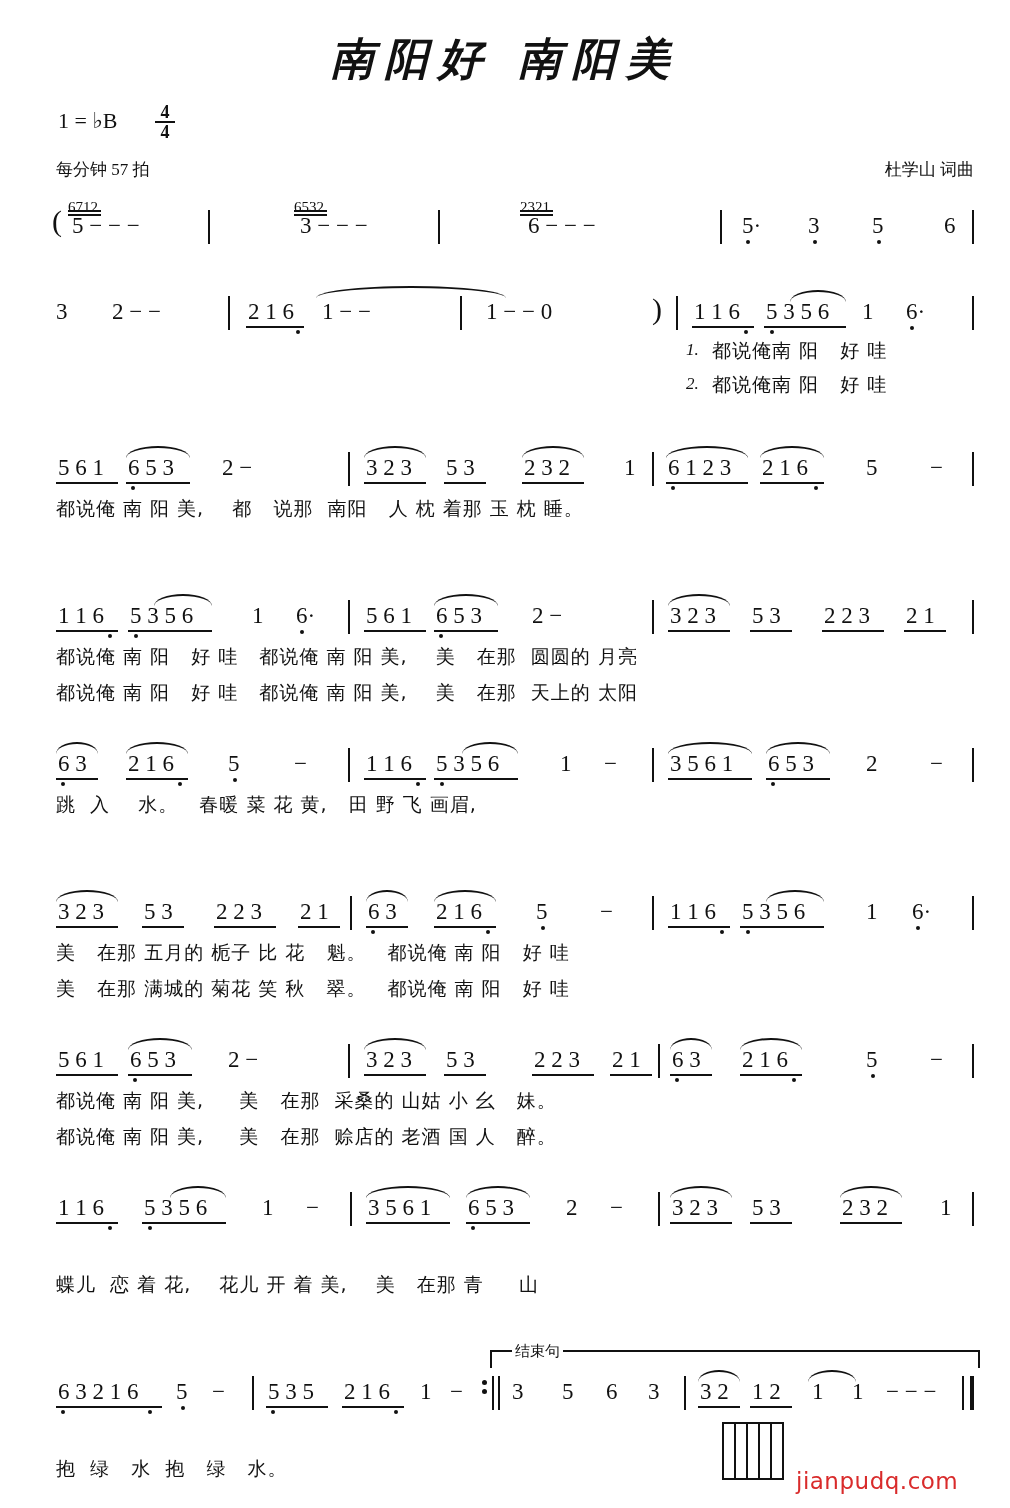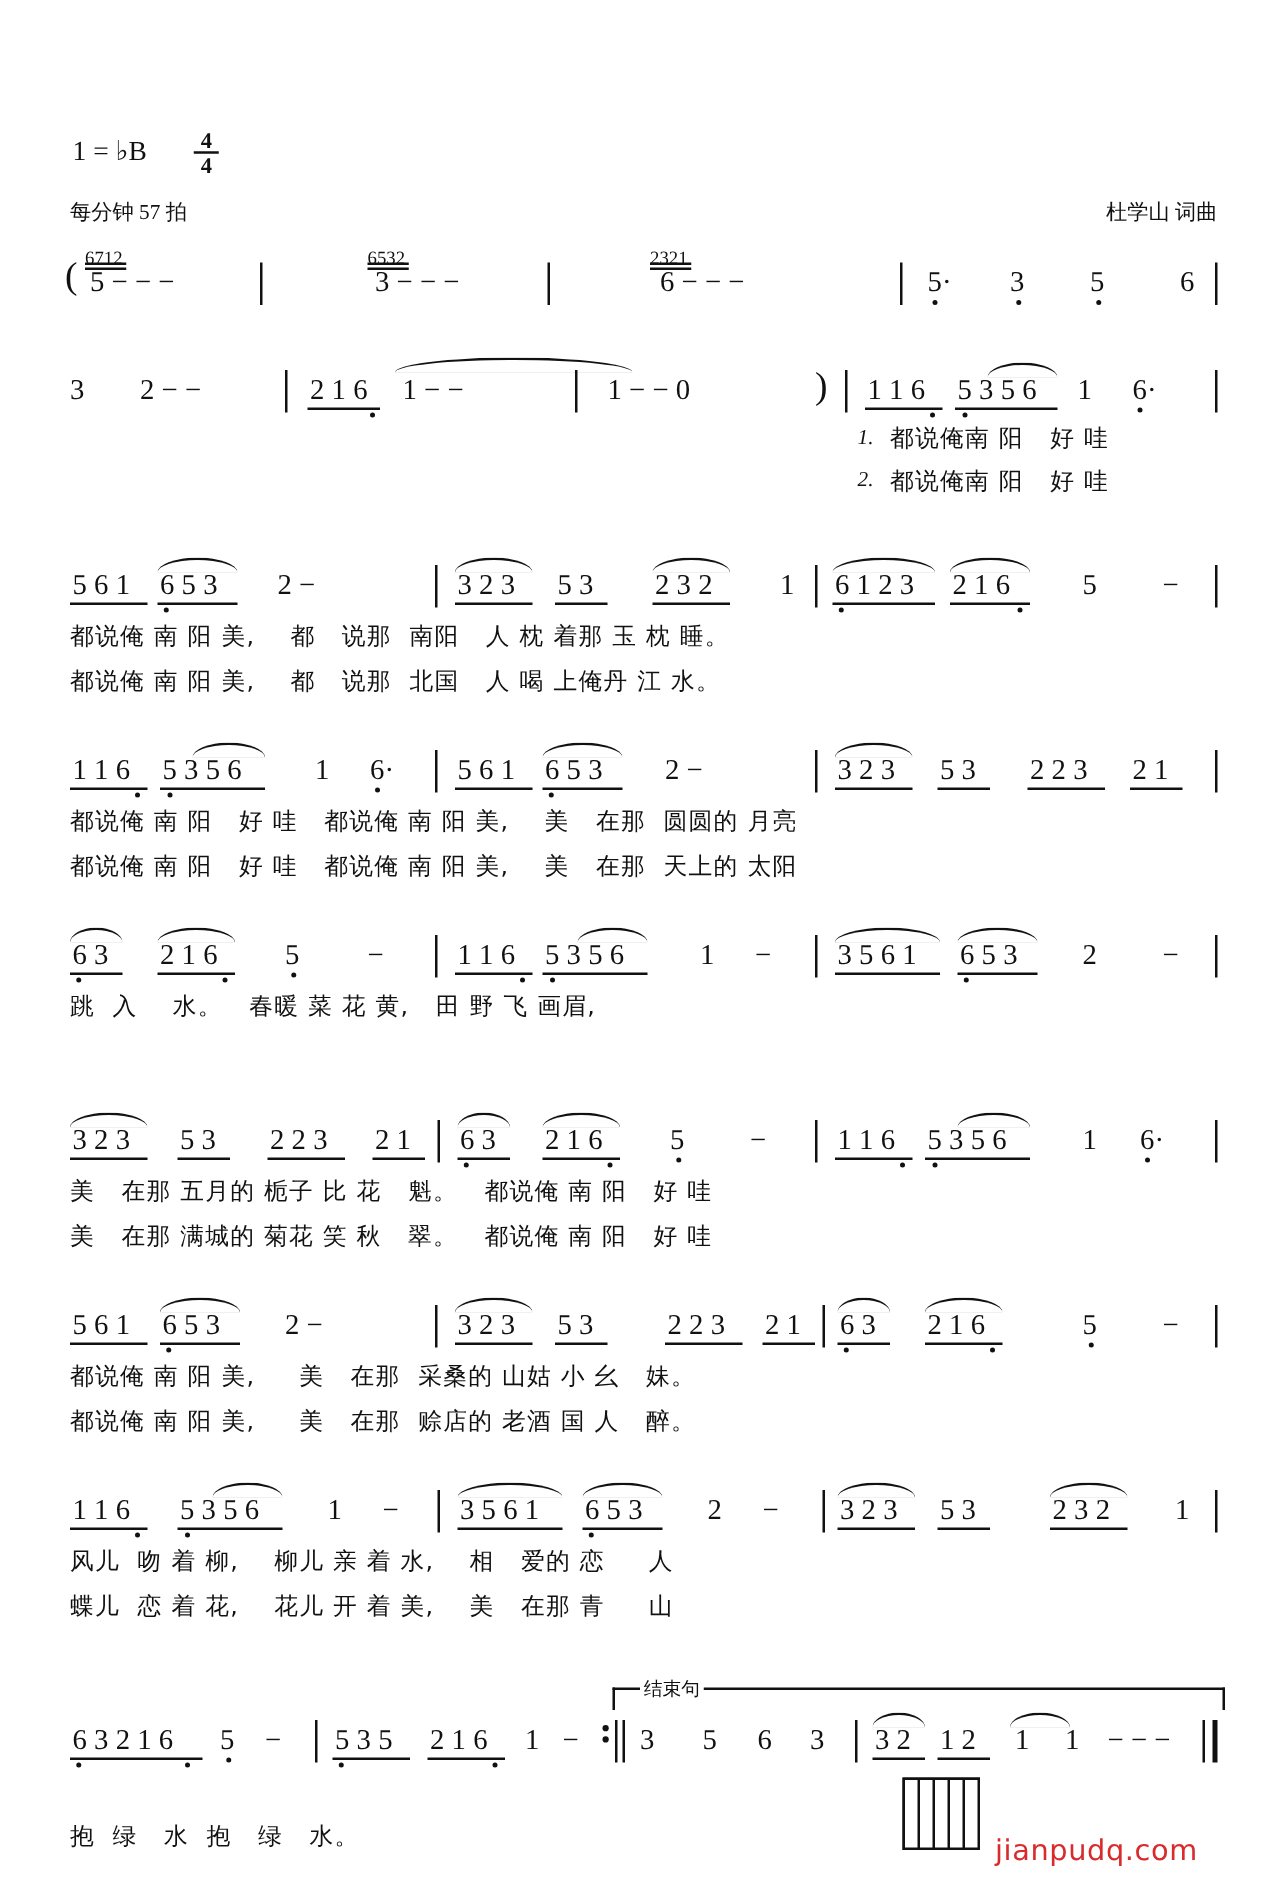--- a/index.html
+++ b/index.html
@@ -187,20 +187,21 @@
     font-size: 23px;
     color: #d92b2b;
     letter-spacing: 0.5px;
   }
 </style>
 </head>
 <body>
 
 <div class="sheet">
 
+  <div class="title">南阳好 南阳美</div>
 
   <div class="keysig">1 = ♭B</div>
 
   <div class="timesig">
     <span class="num">4</span>
     <span class="bar"></span>
     <span class="num">4</span>
   </div>
 
   <div class="tempo">每分钟 57 拍</div>
@@ -299,21 +300,20 @@
     <div class="slur" style="left:666px;top:-2px;width:82px;"></div>
     <div class="note" style="left:762px;top:8px;">2 1 6</div>
     <div class="beam" style="left:760px;top:34px;width:64px;"></div>
     <div class="dotlow" style="left:814px;top:38px;"></div>
     <div class="slur" style="left:760px;top:-2px;width:64px;"></div>
     <div class="note" style="left:866px;top:8px;">5</div>
     <div class="note" style="left:930px;top:8px;">−</div>
     <div class="barline" style="left:972px;top:4px;height:34px;"></div>
 
     <div class="lyric" style="left:56px;top:48px;letter-spacing:1px;">都说俺 南 阳 美,    都   说那  南阳   人 枕 着那 玉 枕 睡。</div>
-    <div class="lyric" style="left:56px;top:84px;letter-spacing:1px;">都说俺 南 阳 美,    都   说那  北国   人 喝 上俺丹 江 水。</div>
   </div>
 
   <div class="system" style="top:596px;height:110px;">
     <div class="note" style="left:58px;top:8px;">1 1 6</div>
     <div class="beam" style="left:56px;top:34px;width:62px;"></div>
     <div class="dotlow" style="left:108px;top:38px;"></div>
     <div class="note" style="left:130px;top:8px;">5 3 5 6</div>
     <div class="beam" style="left:128px;top:34px;width:84px;"></div>
     <div class="dotlow" style="left:134px;top:38px;"></div>
     <div class="slur" style="left:154px;top:-2px;width:58px;"></div>
@@ -491,21 +491,20 @@
     <div class="beam" style="left:670px;top:34px;width:62px;"></div>
     <div class="slur" style="left:670px;top:-2px;width:62px;"></div>
     <div class="note" style="left:752px;top:8px;">5 3</div>
     <div class="beam" style="left:750px;top:34px;width:42px;"></div>
     <div class="note" style="left:842px;top:8px;">2 3 2</div>
     <div class="beam" style="left:840px;top:34px;width:62px;"></div>
     <div class="slur" style="left:840px;top:-2px;width:62px;"></div>
     <div class="note" style="left:940px;top:8px;">1</div>
     <div class="barline" style="left:972px;top:4px;height:34px;"></div>
 
-    <div class="lyric" style="left:56px;top:48px;letter-spacing:1px;">风儿  吻 着 柳,    柳儿 亲 着 水,    相   爱的 恋     人</div>
     <div class="lyric" style="left:56px;top:84px;letter-spacing:1px;">蝶儿  恋 着 花,    花儿 开 着 美,    美   在那 青     山</div>
   </div>
 
   <div class="system" style="top:1340px;height:120px;">
 
     <div class="endingbox" style="left:490px;top:10px;width:486px;"></div>
     <div class="endinglabel" style="left:512px;top:2px;">结束句</div>
 
     <div class="note" style="left:58px;top:40px;">6 3 2 1 6</div>
     <div class="beam" style="left:56px;top:66px;width:106px;"></div>

